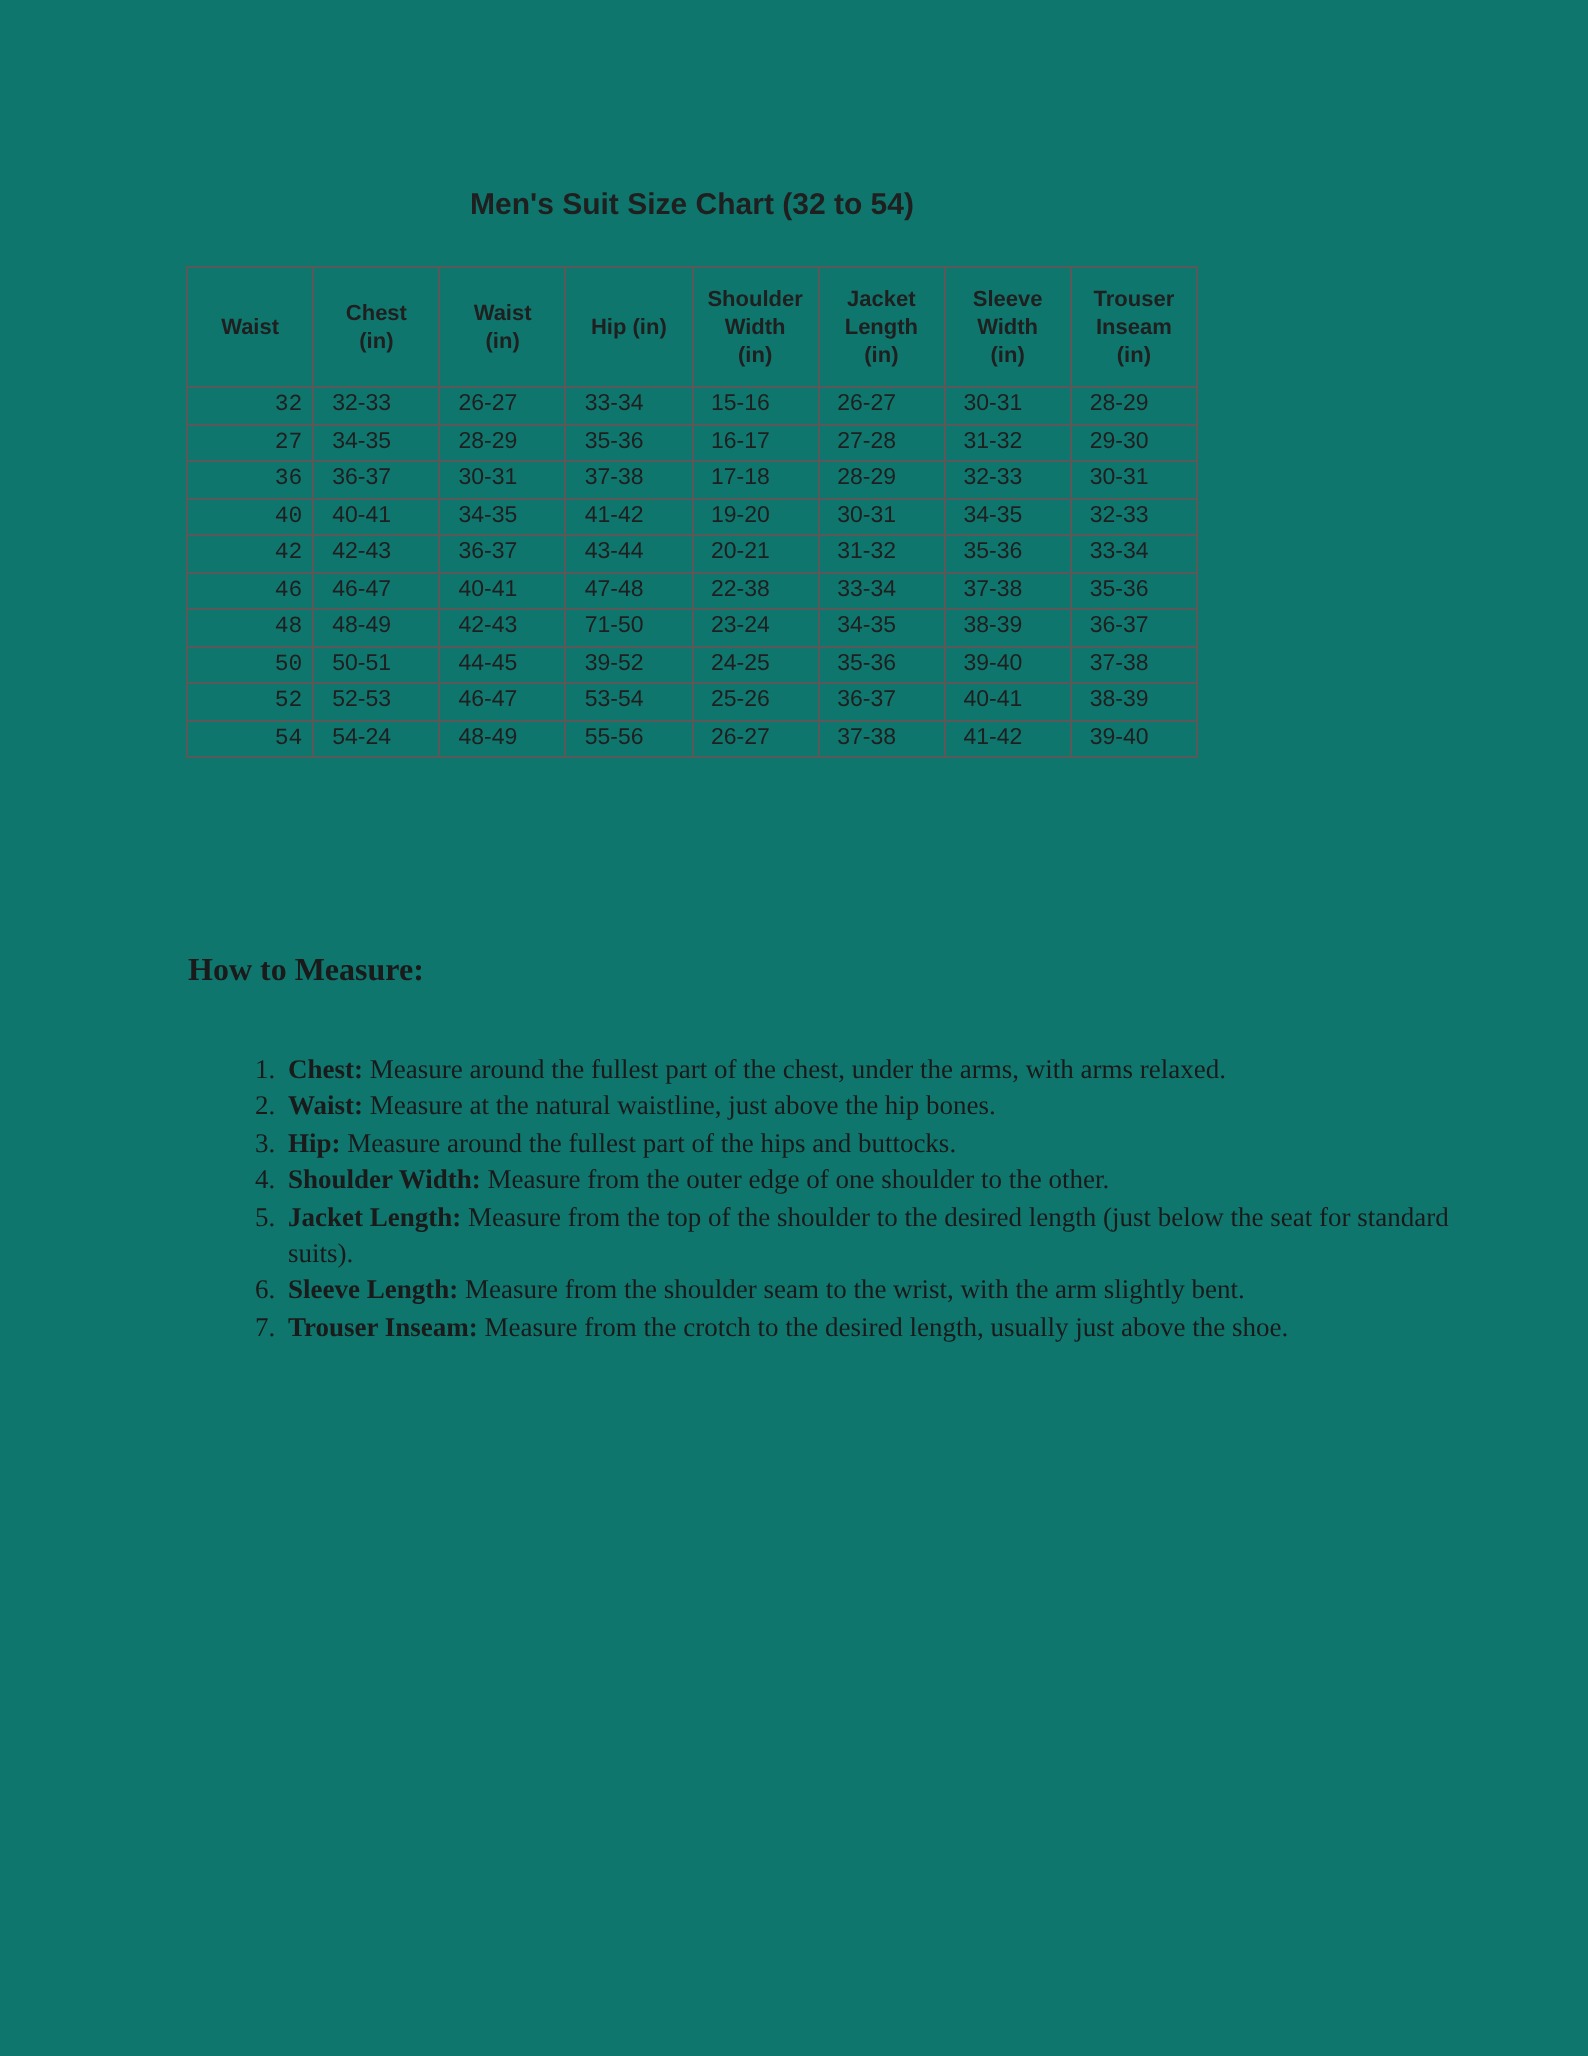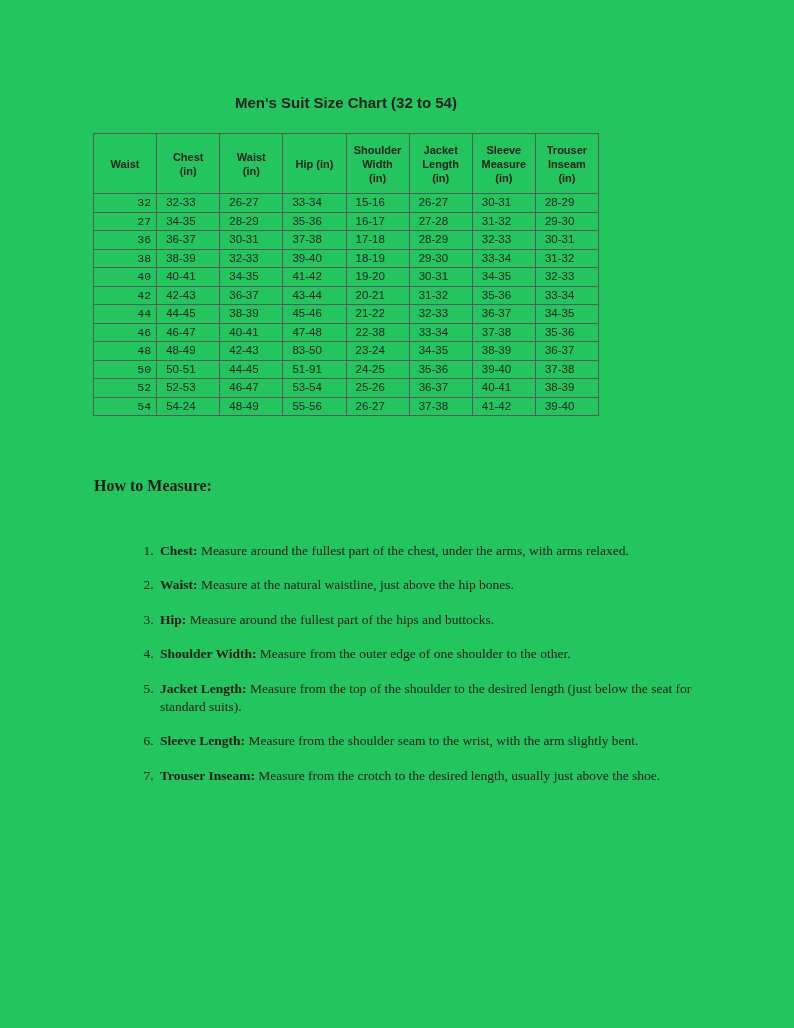--- a/index.html
+++ b/index.html
@@ -4,21 +4,21 @@
 <style>
   html, body {
     margin: 0;
     padding: 0;
     background: #e8e8e8;
   }
   .page {
     position: relative;
     width: 794px;
     height: 1028px;
-    background: #22c55e;
+    background: #0f766e;
     overflow: hidden;
     font-family: "Liberation Sans", sans-serif;
     color: #1f1f1f;
   }
   .title {
     position: absolute;
     top: 94px;
     left: 93px;
     width: 506px;
     text-align: center;
@@ -86,21 +86,21 @@
     margin: 0;
     padding-left: 48px;
     font-family: "Liberation Serif", serif;
     font-size: 13.5px;
     color: #1a1a1a;
     line-height: 18.4px;
     list-style: decimal outside;
   }
   ol.measure-list li {
     padding-left: 3px;
-    margin: 16px;
+    margin: 0;
   }
   ol.measure-list .term {
     font-weight: bold;
   }
 </style>
 </head>
 <body>
 
 <div class="page">
 
@@ -115,21 +115,21 @@
           <th>Waist
 (in)</th>
           <th>Hip (in)</th>
           <th>Shoulder
 Width
 (in)</th>
           <th>Jacket
 Length
 (in)</th>
           <th>Sleeve
-Measure
+Width
 (in)</th>
           <th>Trouser
 Inseam
 (in)</th>
         </tr>
     </thead>
     <tbody id="table-body">
         <tr>
           <td class="size-col">32</td>
           <td class="val-col">32-33</td>
@@ -154,84 +154,64 @@
           <td class="size-col">36</td>
           <td class="val-col">36-37</td>
           <td class="val-col">30-31</td>
           <td class="val-col">37-38</td>
           <td class="val-col">17-18</td>
           <td class="val-col">28-29</td>
           <td class="val-col">32-33</td>
           <td class="val-col">30-31</td>
         </tr>
         <tr>
-          <td class="size-col">38</td>
-          <td class="val-col">38-39</td>
-          <td class="val-col">32-33</td>
-          <td class="val-col">39-40</td>
-          <td class="val-col">18-19</td>
-          <td class="val-col">29-30</td>
-          <td class="val-col">33-34</td>
-          <td class="val-col">31-32</td>
-        </tr>
-        <tr>
           <td class="size-col">40</td>
           <td class="val-col">40-41</td>
           <td class="val-col">34-35</td>
           <td class="val-col">41-42</td>
           <td class="val-col">19-20</td>
           <td class="val-col">30-31</td>
           <td class="val-col">34-35</td>
           <td class="val-col">32-33</td>
         </tr>
         <tr>
           <td class="size-col">42</td>
           <td class="val-col">42-43</td>
           <td class="val-col">36-37</td>
           <td class="val-col">43-44</td>
           <td class="val-col">20-21</td>
           <td class="val-col">31-32</td>
           <td class="val-col">35-36</td>
           <td class="val-col">33-34</td>
-        </tr>
-        <tr>
-          <td class="size-col">44</td>
-          <td class="val-col">44-45</td>
-          <td class="val-col">38-39</td>
-          <td class="val-col">45-46</td>
-          <td class="val-col">21-22</td>
-          <td class="val-col">32-33</td>
-          <td class="val-col">36-37</td>
-          <td class="val-col">34-35</td>
         </tr>
         <tr>
           <td class="size-col">46</td>
           <td class="val-col">46-47</td>
           <td class="val-col">40-41</td>
           <td class="val-col">47-48</td>
           <td class="val-col">22-38</td>
           <td class="val-col">33-34</td>
           <td class="val-col">37-38</td>
           <td class="val-col">35-36</td>
         </tr>
         <tr>
           <td class="size-col">48</td>
           <td class="val-col">48-49</td>
           <td class="val-col">42-43</td>
-          <td class="val-col">83-50</td>
+          <td class="val-col">71-50</td>
           <td class="val-col">23-24</td>
           <td class="val-col">34-35</td>
           <td class="val-col">38-39</td>
           <td class="val-col">36-37</td>
         </tr>
         <tr>
           <td class="size-col">50</td>
           <td class="val-col">50-51</td>
           <td class="val-col">44-45</td>
-          <td class="val-col">51-91</td>
+          <td class="val-col">39-52</td>
           <td class="val-col">24-25</td>
           <td class="val-col">35-36</td>
           <td class="val-col">39-40</td>
           <td class="val-col">37-38</td>
         </tr>
         <tr>
           <td class="size-col">52</td>
           <td class="val-col">52-53</td>
           <td class="val-col">46-47</td>
           <td class="val-col">53-54</td>

